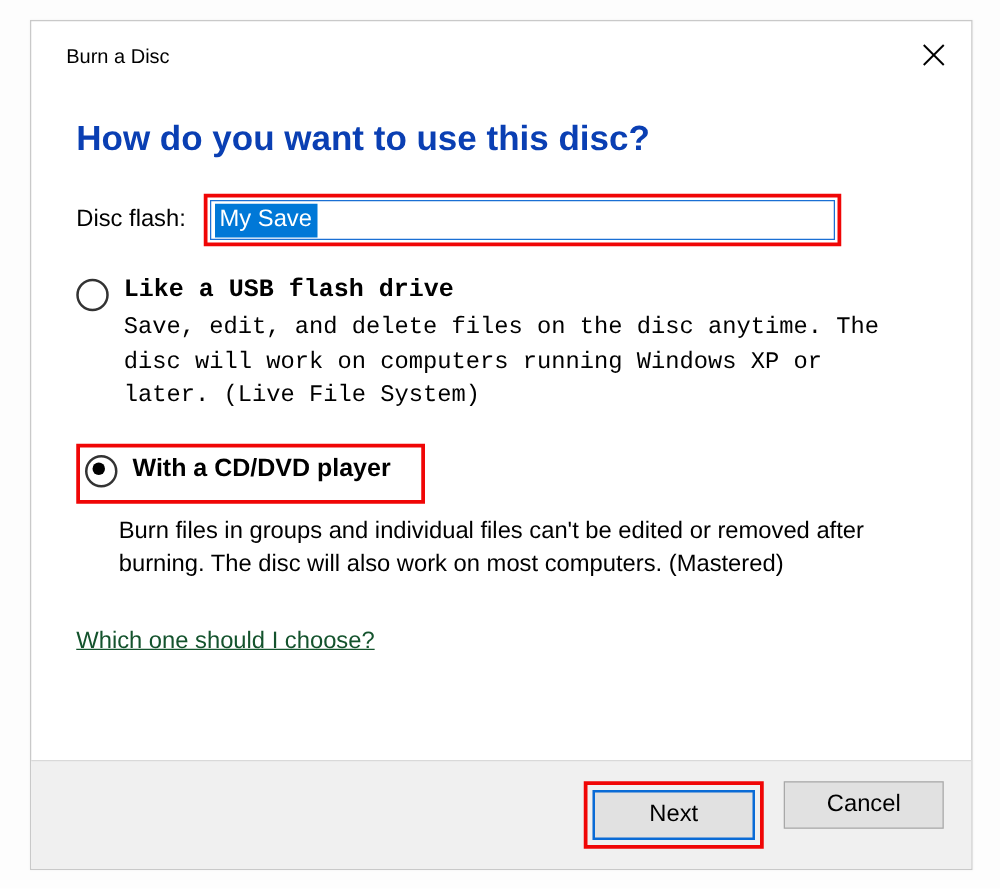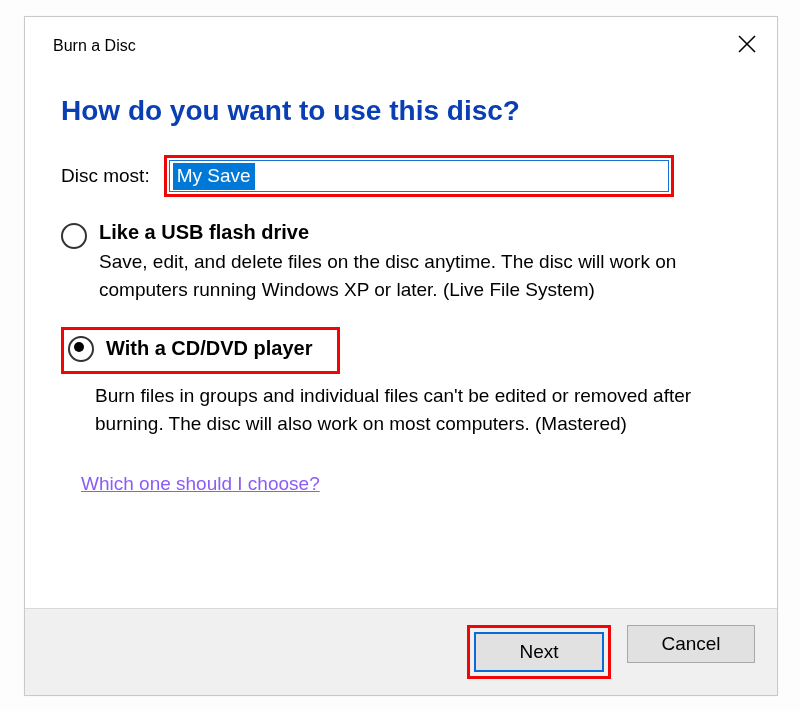--- a/index.html
+++ b/index.html
@@ -116,46 +116,45 @@
   .radio.checked::after {
     content: "";
     position: absolute;
     left: 4px;
     top: 4px;
     width: 10px;
     height: 10px;
     background: #000;
     border-radius: 50%;
   }
-  .opt-text { flex: 1 1 auto; }
+  .opt-text { flex: 1 1 auto; font-family: Liberation Mono, monospace; }
   .opt-title {
     font-weight: 700;
     font-size: 20px;
     display: inline-block;
   }
   .opt-desc {
     font-size: 19px;
     color: #000;
     line-height: 1.45;
     margin-top: 4px;
     max-width: 610px;
   }
   .opt2-head {
     display: inline-flex;
     align-items: center;
     gap: 12px;
   }
   .help-link {
-    color: #8b5cf6;
+    color: #14532d;
     text-decoration: underline;
     font-size: 19px;
     cursor: pointer;
     display: inline-block;
     margin-top: 8px;
-    margin-left: 20px;
   }
   .footer {
     border-top: 1px solid #d9d9d9;
     background: #f0f0f0;
     padding: 16px 22px;
     display: flex;
     justify-content: flex-end;
     gap: 16px;
   }
   .btn {
@@ -192,21 +191,21 @@
           <line x1="2" y1="2" x2="18" y2="18" stroke="#000" stroke-width="1.6"></line>
           <line x1="18" y1="2" x2="2" y2="18" stroke="#000" stroke-width="1.6"></line>
         </svg>
       </div>
     </div>
 
     <div class="content">
       <div class="heading">How do you want to use this disc?</div>
 
       <div class="row-title">
-        <span class="label">Disc most:</span>
+        <span class="label">Disc flash:</span>
         <span class="highlight-red">
           <div class="disc-input">
             <span class="sel">My Save</span>
           </div>
         </span>
       </div>
 
       <div class="options">
 
         <div class="option">

